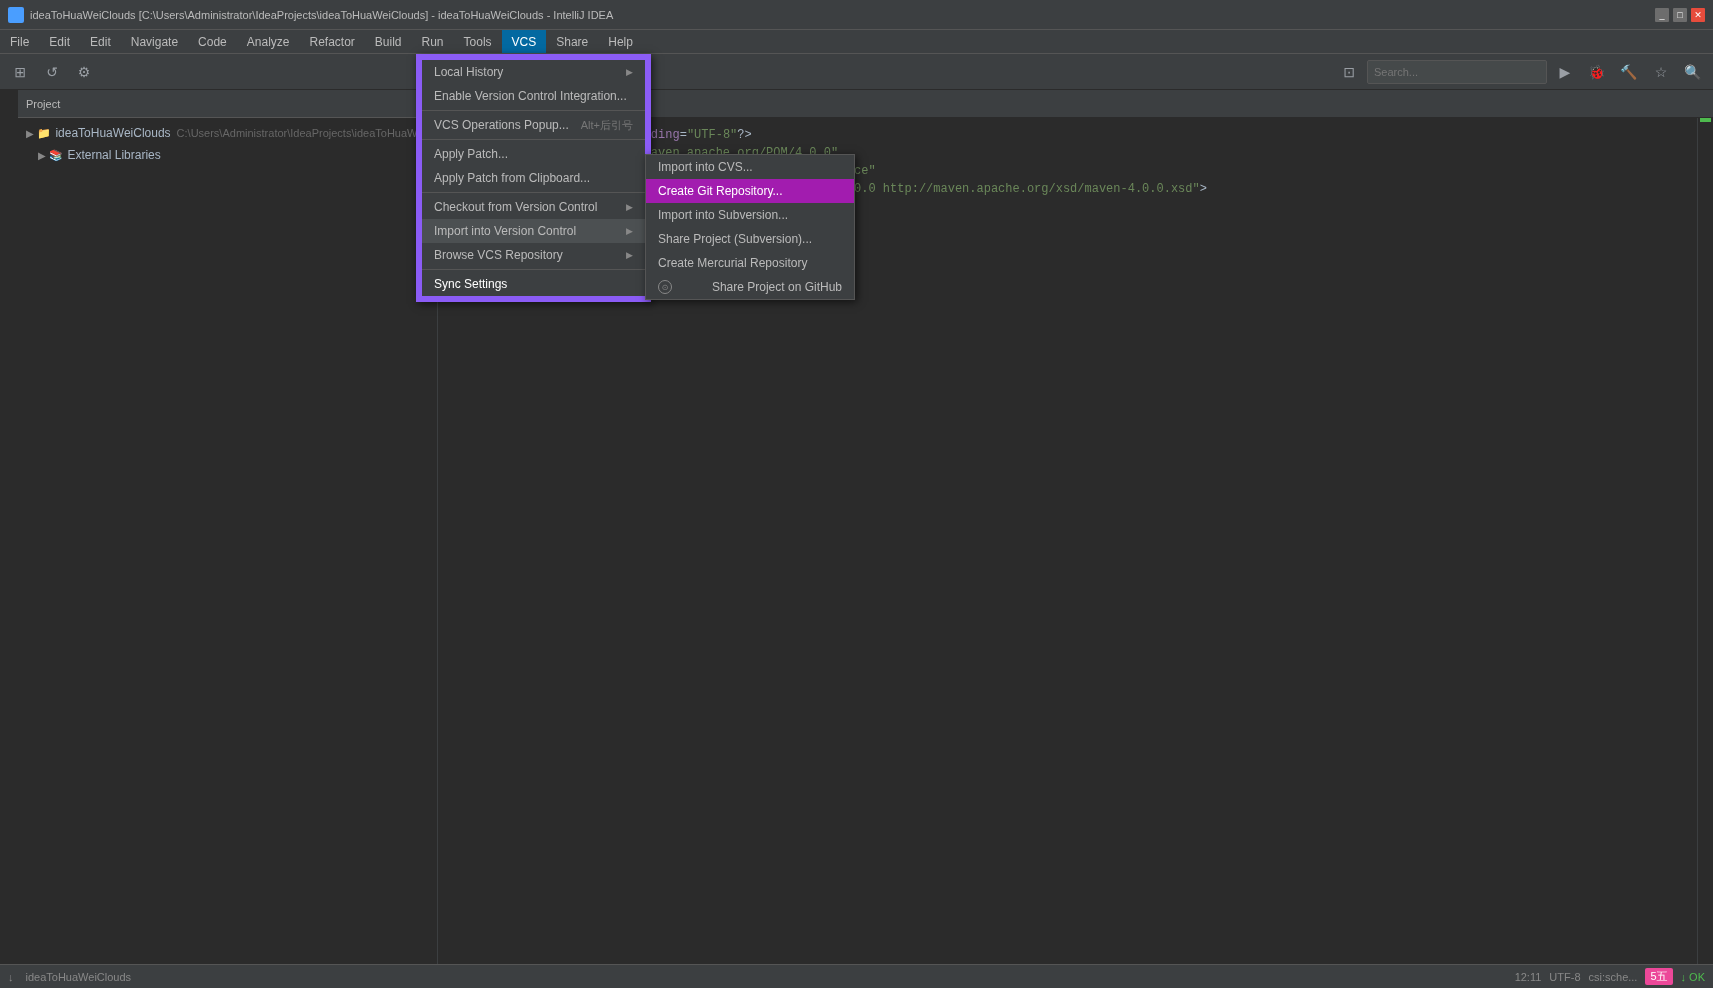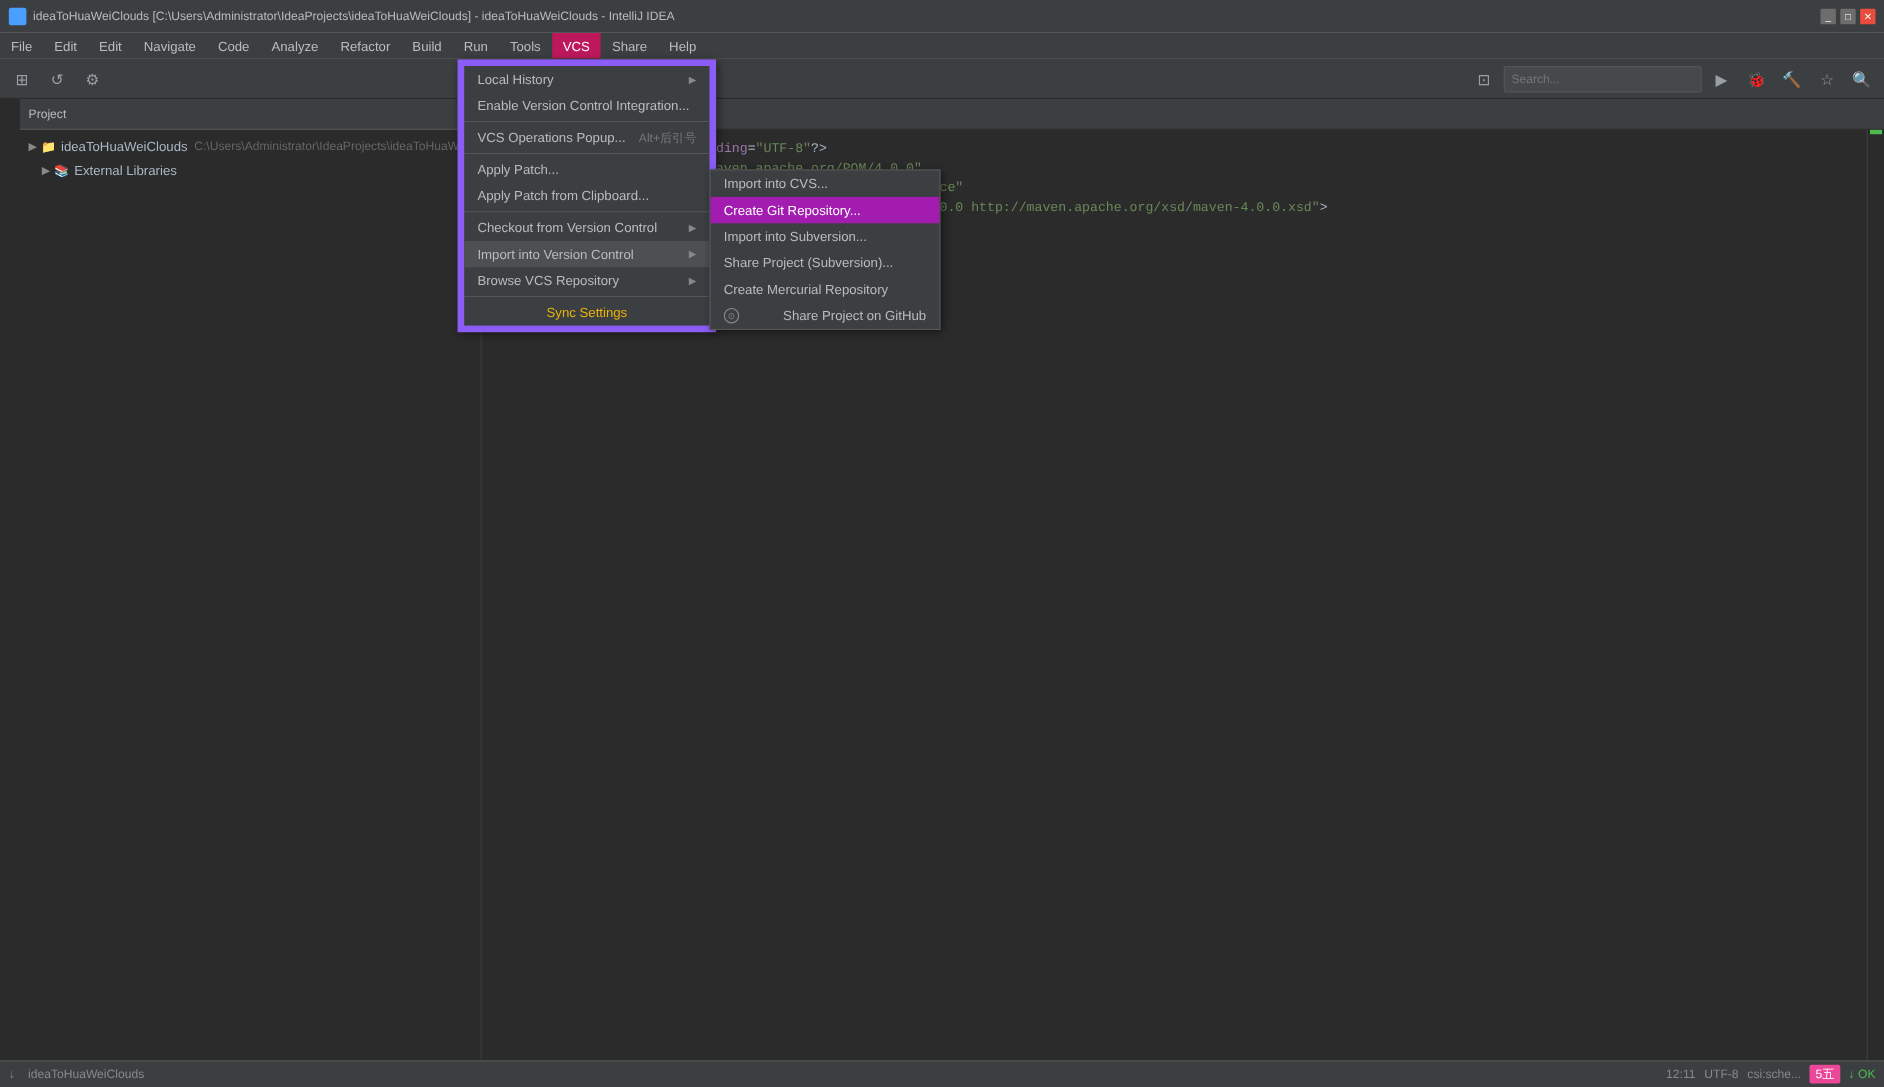--- a/index.html
+++ b/index.html
@@ -58,21 +58,21 @@
     }
     .menu-item {
       padding: 0 10px;
       height: 100%;
       display: flex;
       align-items: center;
       color: #bbb;
       font-size: 12px;
       cursor: pointer;
     }
-    .menu-item.active { background: #be185d; color: #fff; }
+    .menu-item.active { background: #0369a1; color: #fff; }
 
     
     #toolbar {
       background: #3c3f41;
       height: 36px;
       display: flex;
       align-items: center;
       padding: 0 6px;
       gap: 4px;
       border-bottom: 1px solid #2b2b2b;
@@ -239,21 +239,21 @@
       padding: 0 12px;
       cursor: pointer;
       color: #bbb;
       font-size: 12px;
     }
     .dropdown-item.has-sub::after {
       content: '▶';
       font-size: 9px;
       color: #888;
     }
-    .dropdown-item.disabled { color: #eab308; cursor: default; justify-content: center; }
+    .dropdown-item.disabled { color: #ffffff; cursor: default; }
     .dropdown-separator {
       height: 1px;
       background: #555;
       margin: 2px 0;
     }
     .dropdown-item .shortcut {
       color: #777;
       font-size: 11px;
       margin-left: 12px;
     }

